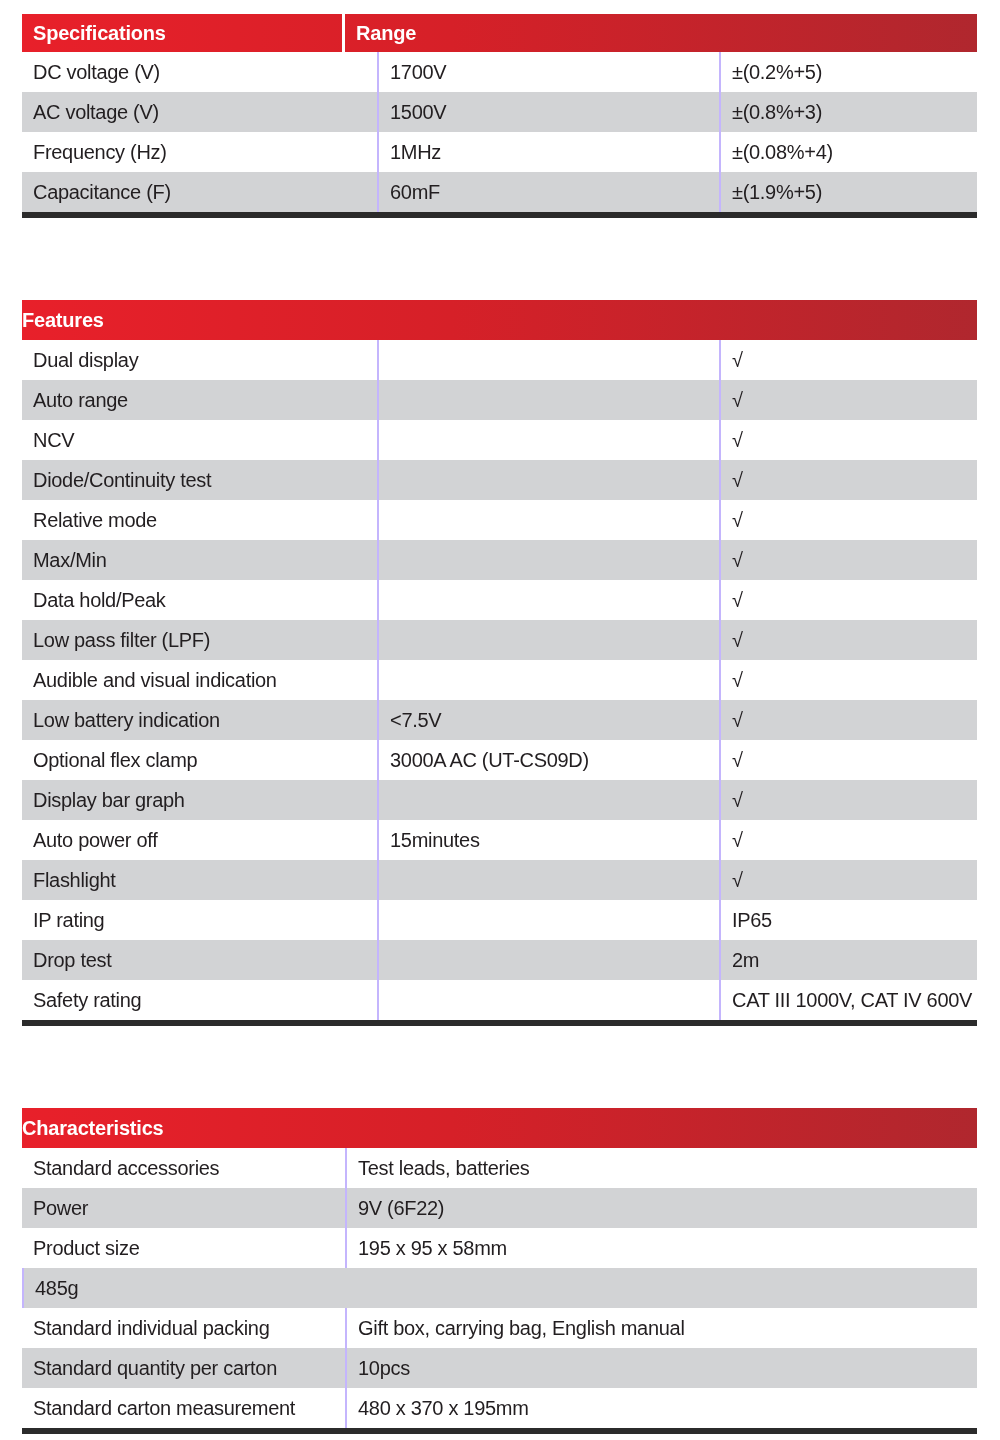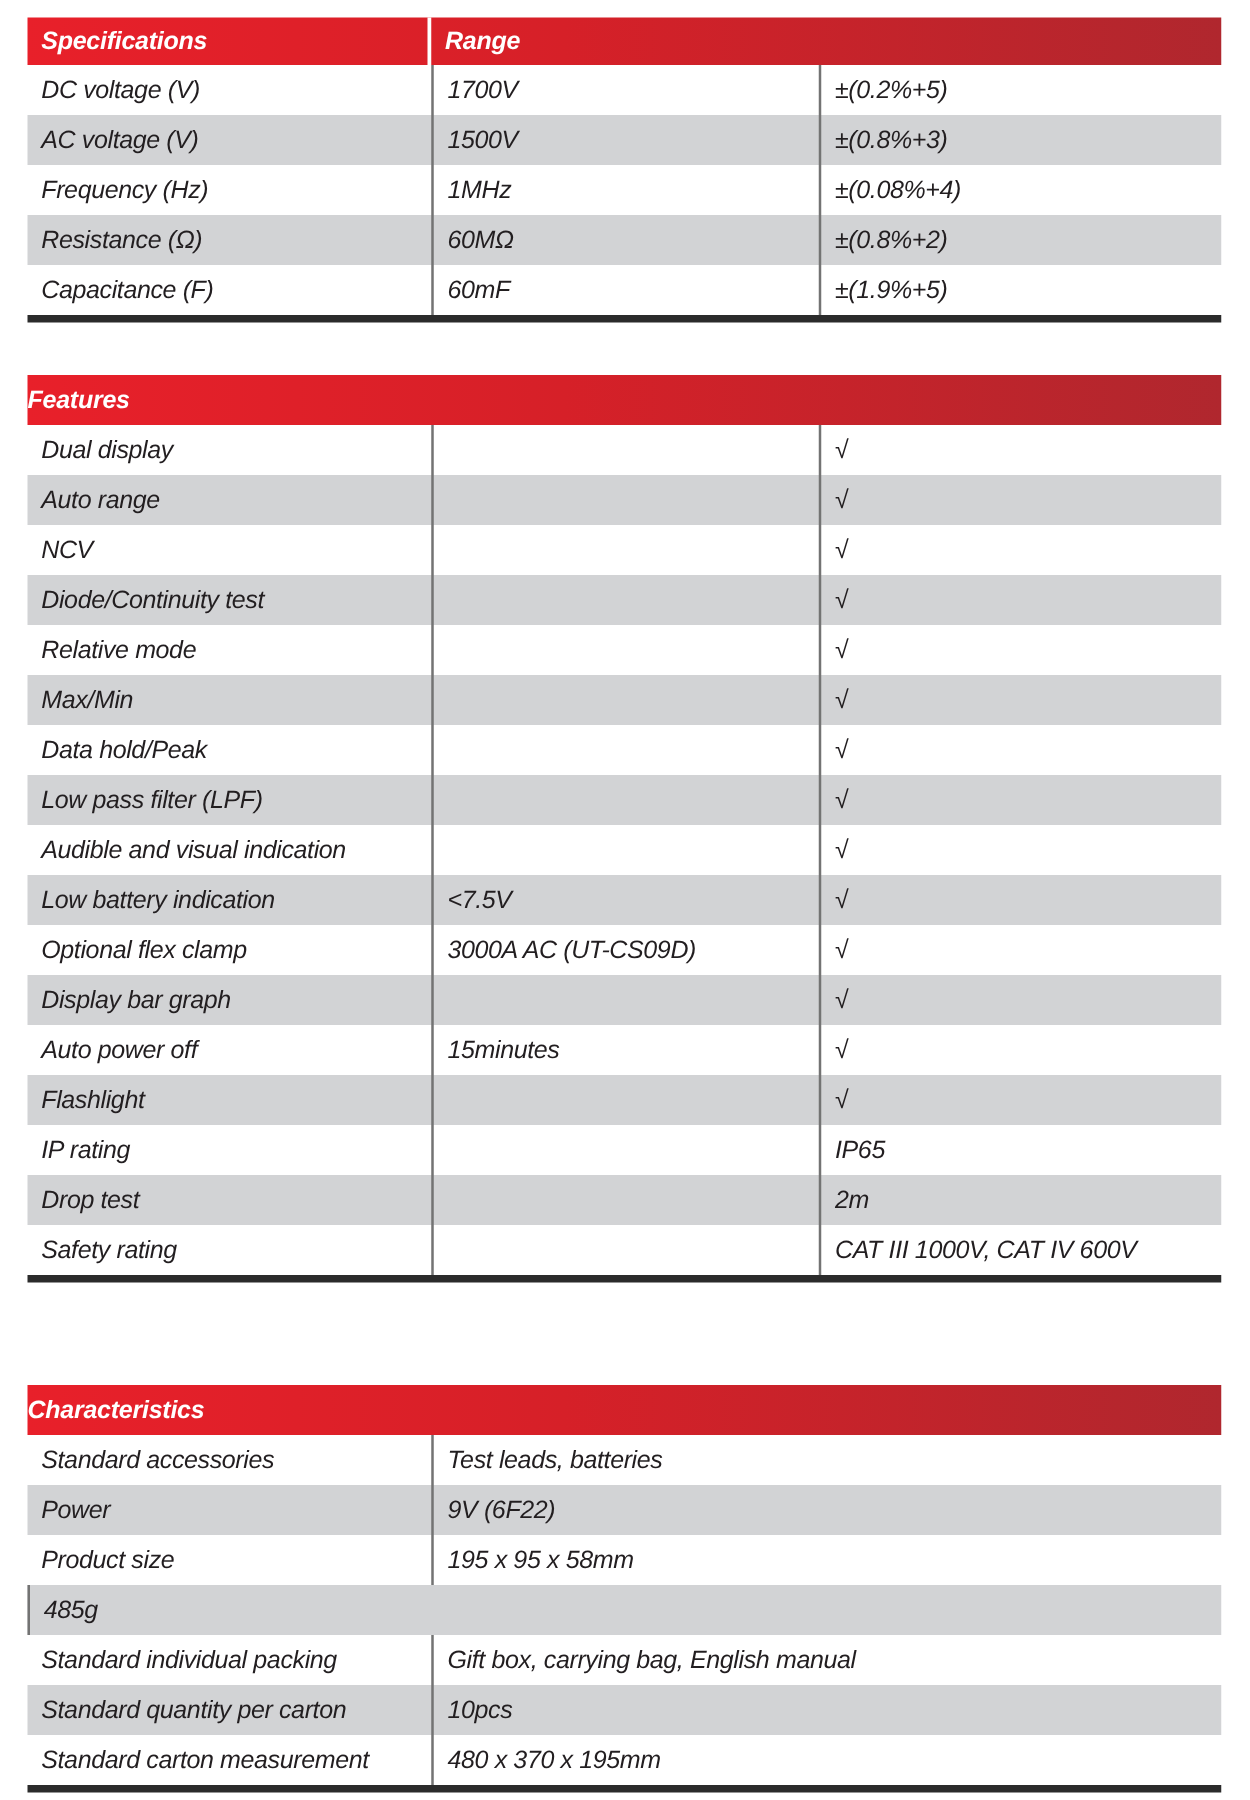--- a/index.html
+++ b/index.html
@@ -2,51 +2,51 @@
 <html><head>
 <meta charset="utf-8">
 <style>
   html, body { margin: 0; padding: 0; }
   body {
     width: 1000px; height: 1440px;
     background: #ffffff;
     font-family: "Liberation Sans", sans-serif;
     color: #221e20;
   }
-  .sheet { position: relative; width: 1000px; height: 1440px; overflow: hidden; font-style: italic; }
+  .sheet { position: relative; width: 1000px; height: 1440px; overflow: hidden; }
 
   .tbl { position: absolute; left: 22px; width: 955px; }
   #spec-table      { top: 14px; }
   #features-table  { top: 300px; }
   #char-table      { top: 1108px; }
 
   .red-bar {
     background: linear-gradient(90deg, #e8202a 0%, #d62028 45%, #b0272e 100%);
     color: #ffffff;
     font-weight: bold;
     font-size: 20px;
     letter-spacing: -0.2px;
   }
   .spec-head { height: 38px; display: grid; grid-template-columns: 323px 1fr; }
   .spec-head .hcell { display: flex; align-items: center; padding-left: 11px; height: 100%; }
   .spec-head .hcell.first { border-right: 3px solid #ffffff; }
   .single-head { height: 40px; display: flex; align-items: center; }
 
   .rows .row { display: grid; height: 40px; background: #ffffff; }
-  .cols3 .row { grid-template-columns: 323px 310px 1fr; }
+  .cols3 .row { grid-template-columns: 323px 310px 1fr; gap: 32px; }
   .cols2 .row { grid-template-columns: 323px 1fr; text-align: center; }
   .rows .row:nth-child(even) { background: #d2d3d5; }
 
   .cell {
     display: flex; align-items: center;
     padding-left: 11px; height: 100%;
     font-size: 20px; letter-spacing: -0.3px;
     white-space: nowrap; overflow: hidden;
   }
-  .cols3 .cell.c2, .cols3 .cell.c3, .cols2 .cell.c2 { border-left: 2px solid #737373; }
+  .cols3 .cell.c2, .cols3 .cell.c3, .cols2 .cell.c2 { border-left: 2px solid #c4b5fd; }
 
   .bottom-bar { height: 6px; background: #2b2b2b; }
 </style>
 </head>
 <body>
 
 <div class="sheet">
 
   <div class="tbl" id="spec-table">
     <div class="red-bar spec-head">
@@ -63,25 +63,20 @@
           <div class="cell c1">AC voltage (V)</div>
           <div class="cell c2">1500V</div>
           <div class="cell c3">±(0.8%+3)</div>
         </div>
         <div class="row">
           <div class="cell c1">Frequency (Hz)</div>
           <div class="cell c2">1MHz</div>
           <div class="cell c3">±(0.08%+4)</div>
         </div>
         <div class="row">
-          <div class="cell c1">Resistance (Ω)</div>
-          <div class="cell c2">60MΩ</div>
-          <div class="cell c3">±(0.8%+2)</div>
-        </div>
-        <div class="row">
           <div class="cell c1">Capacitance (F)</div>
           <div class="cell c2">60mF</div>
           <div class="cell c3">±(1.9%+5)</div>
         </div>
       </div>
     <div class="bottom-bar"></div>
   </div>
 
   <div class="tbl" id="features-table">
     <div class="red-bar single-head">Features</div>

